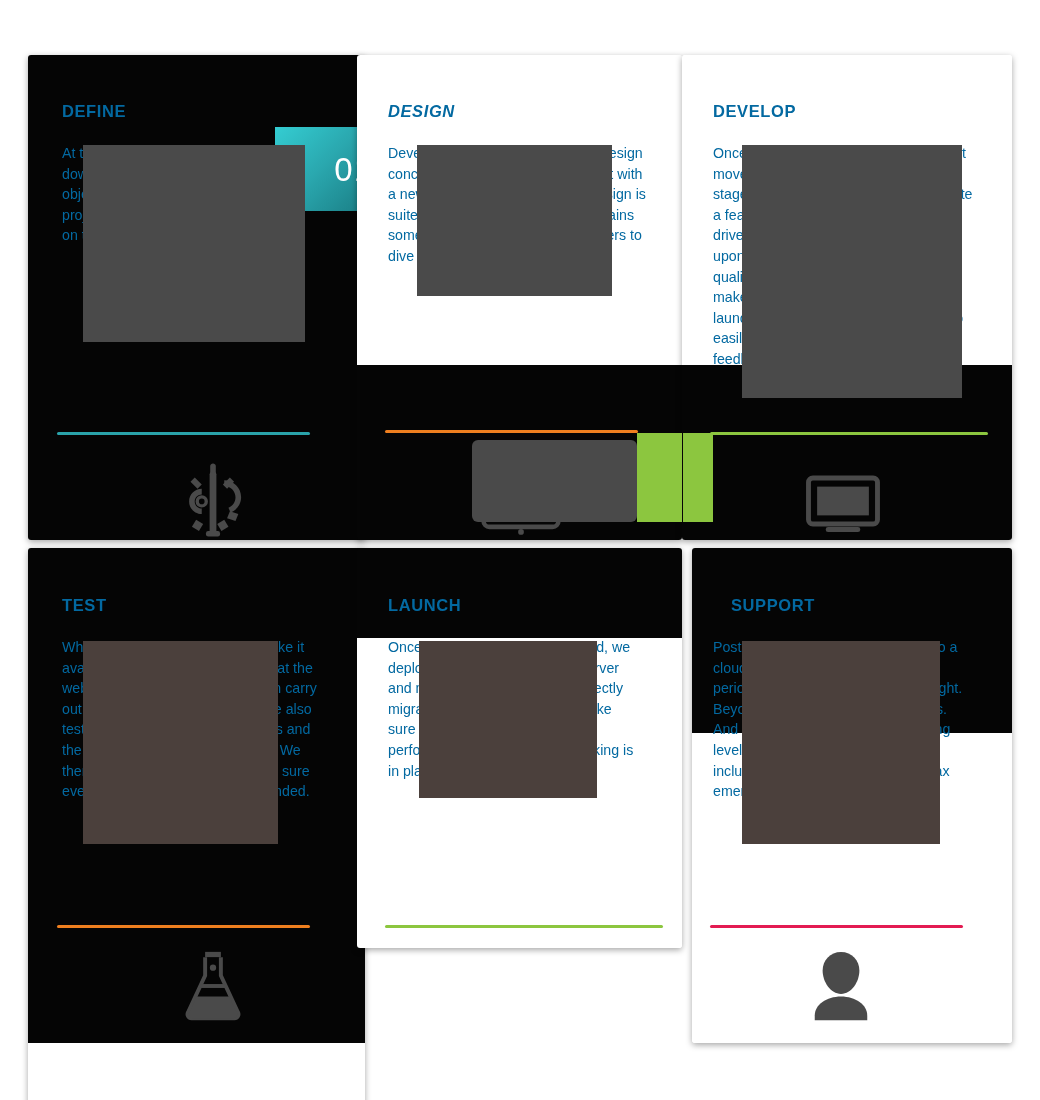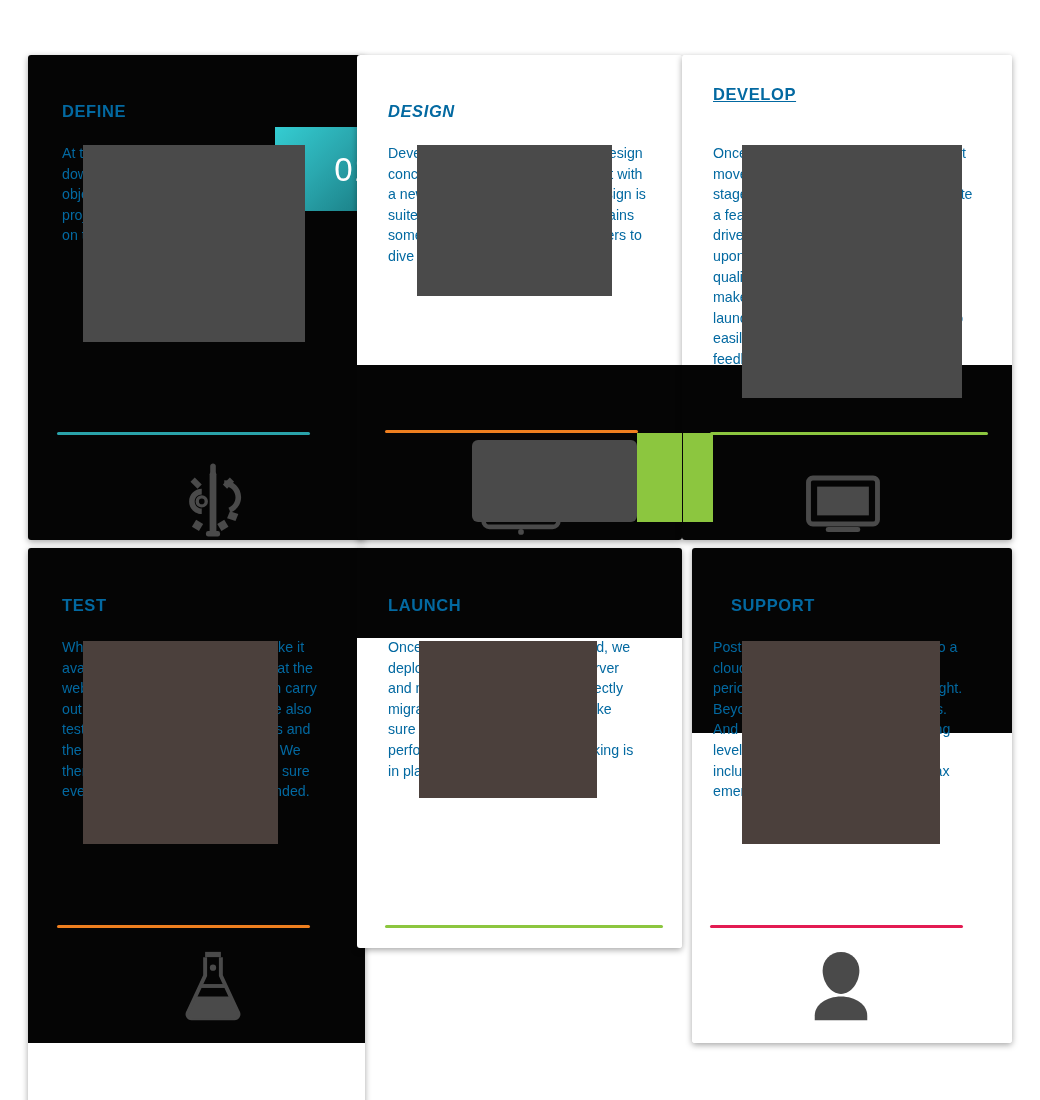--- a/index.html
+++ b/index.html
@@ -89,21 +89,21 @@
         <rect x="12" y="20" width="40" height="24" rx="1.5"></rect>
         <circle cx="32" cy="53.5" r="2"></circle>
       </svg>
     </span>
 
   </div>
 
   <div class="card" style="left:682px;top:55px;width:330px;height:485px;">
     <div class="bg-top light" style="height:310px;"></div>
     <div class="bg-bot dark" style="height:175px;"></div>
-    <div class="title t-dark" style="left:31px;top:30px;text-decoration:underline;">DEVELOP</div>
+    <div class="title t-dark" style="left:31px;top:47px;">DEVELOP</div>
     <div class="body t-dark" style="left:31px;top:88px;width:263px;">Once the design is signed off the project moves to the development and build stage. Here everything we need to create a feature rich experience is assembled, driven by the aesthetic already agreed upon by careful planning, testing and quality control. Our content system makes sure that the site is ready for launch and that the site owner is able to easily review and make any necessary feedback.</div>
     <div class="rule" style="left:28px;top:377px;width:278px;background:#8cc63f;"></div>
     <span class="icon" style="left:115px;top:400px;">
       <svg width="92" height="92" viewBox="0 0 64 64" fill="#4a4a4a">
         <rect x="8" y="16" width="48" height="32" rx="3" fill="none" stroke="#4a4a4a" stroke-width="3.4"></rect>
         <rect x="14" y="22" width="36" height="20"></rect>
         <rect x="20" y="50" width="24" height="3.6" rx="1.6"></rect>
       </svg>
     </span>
 

